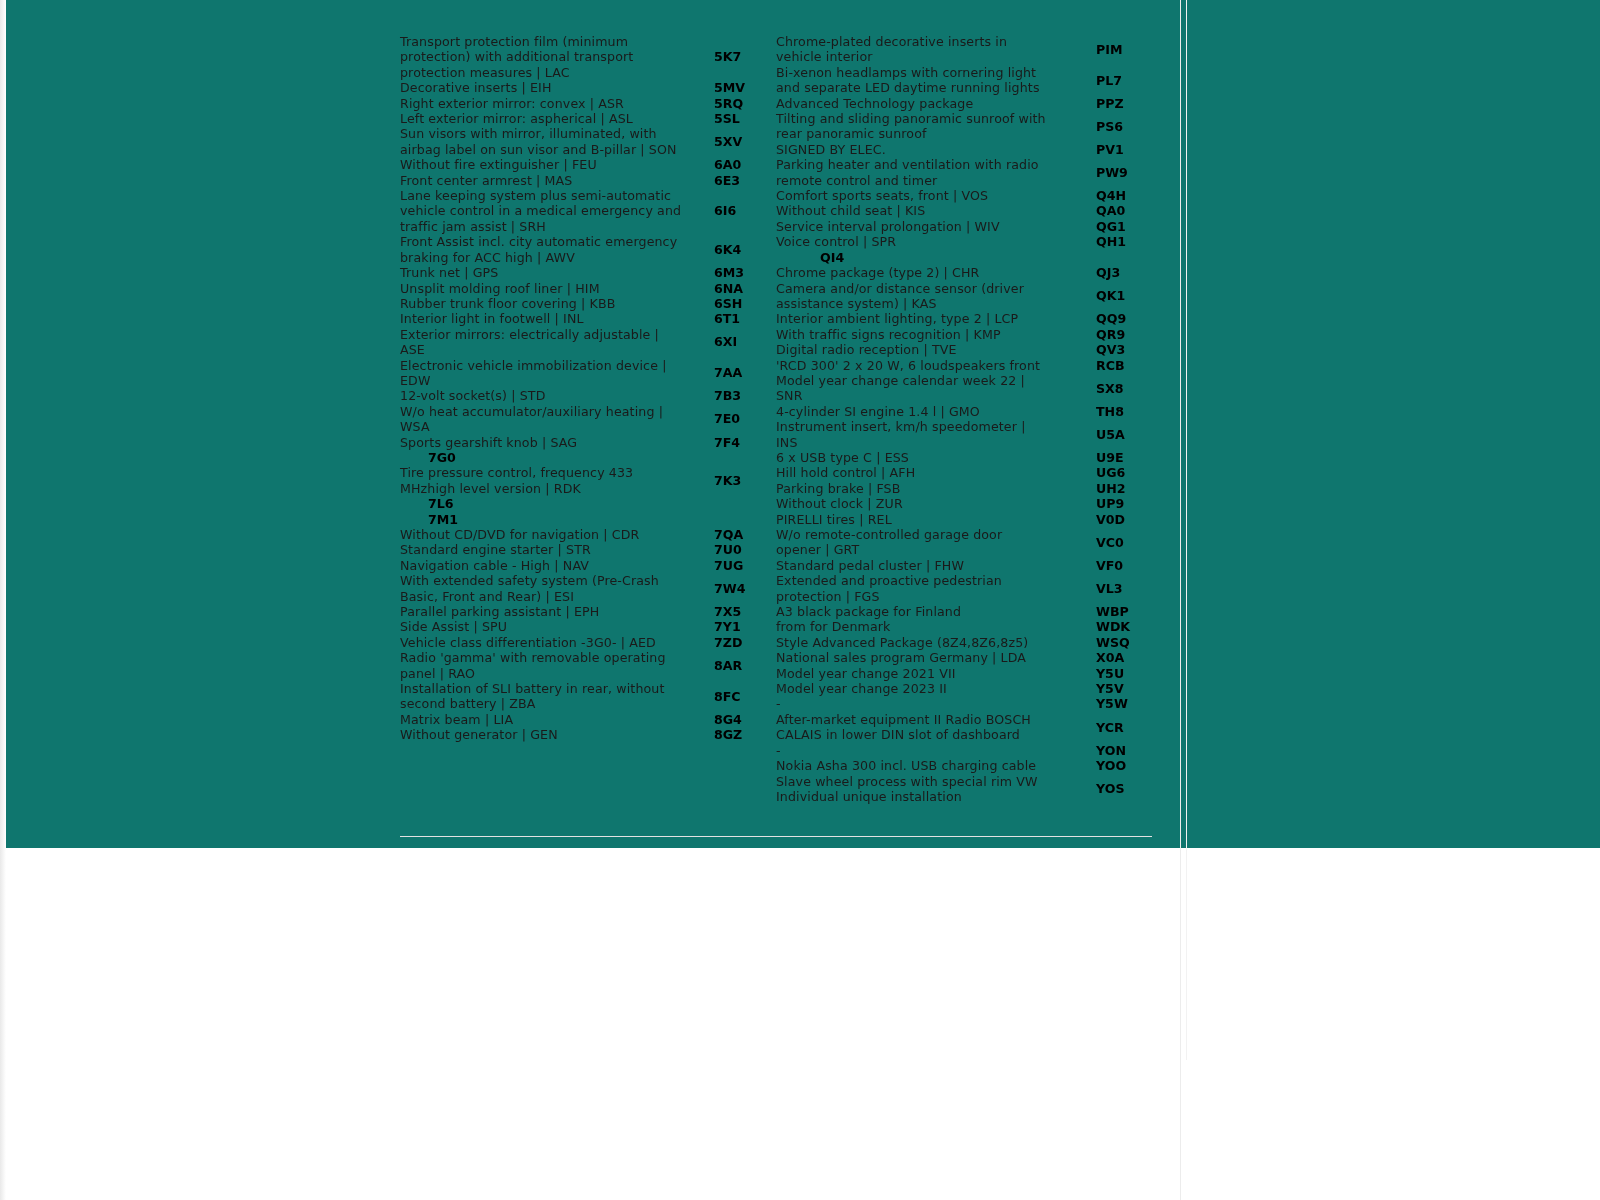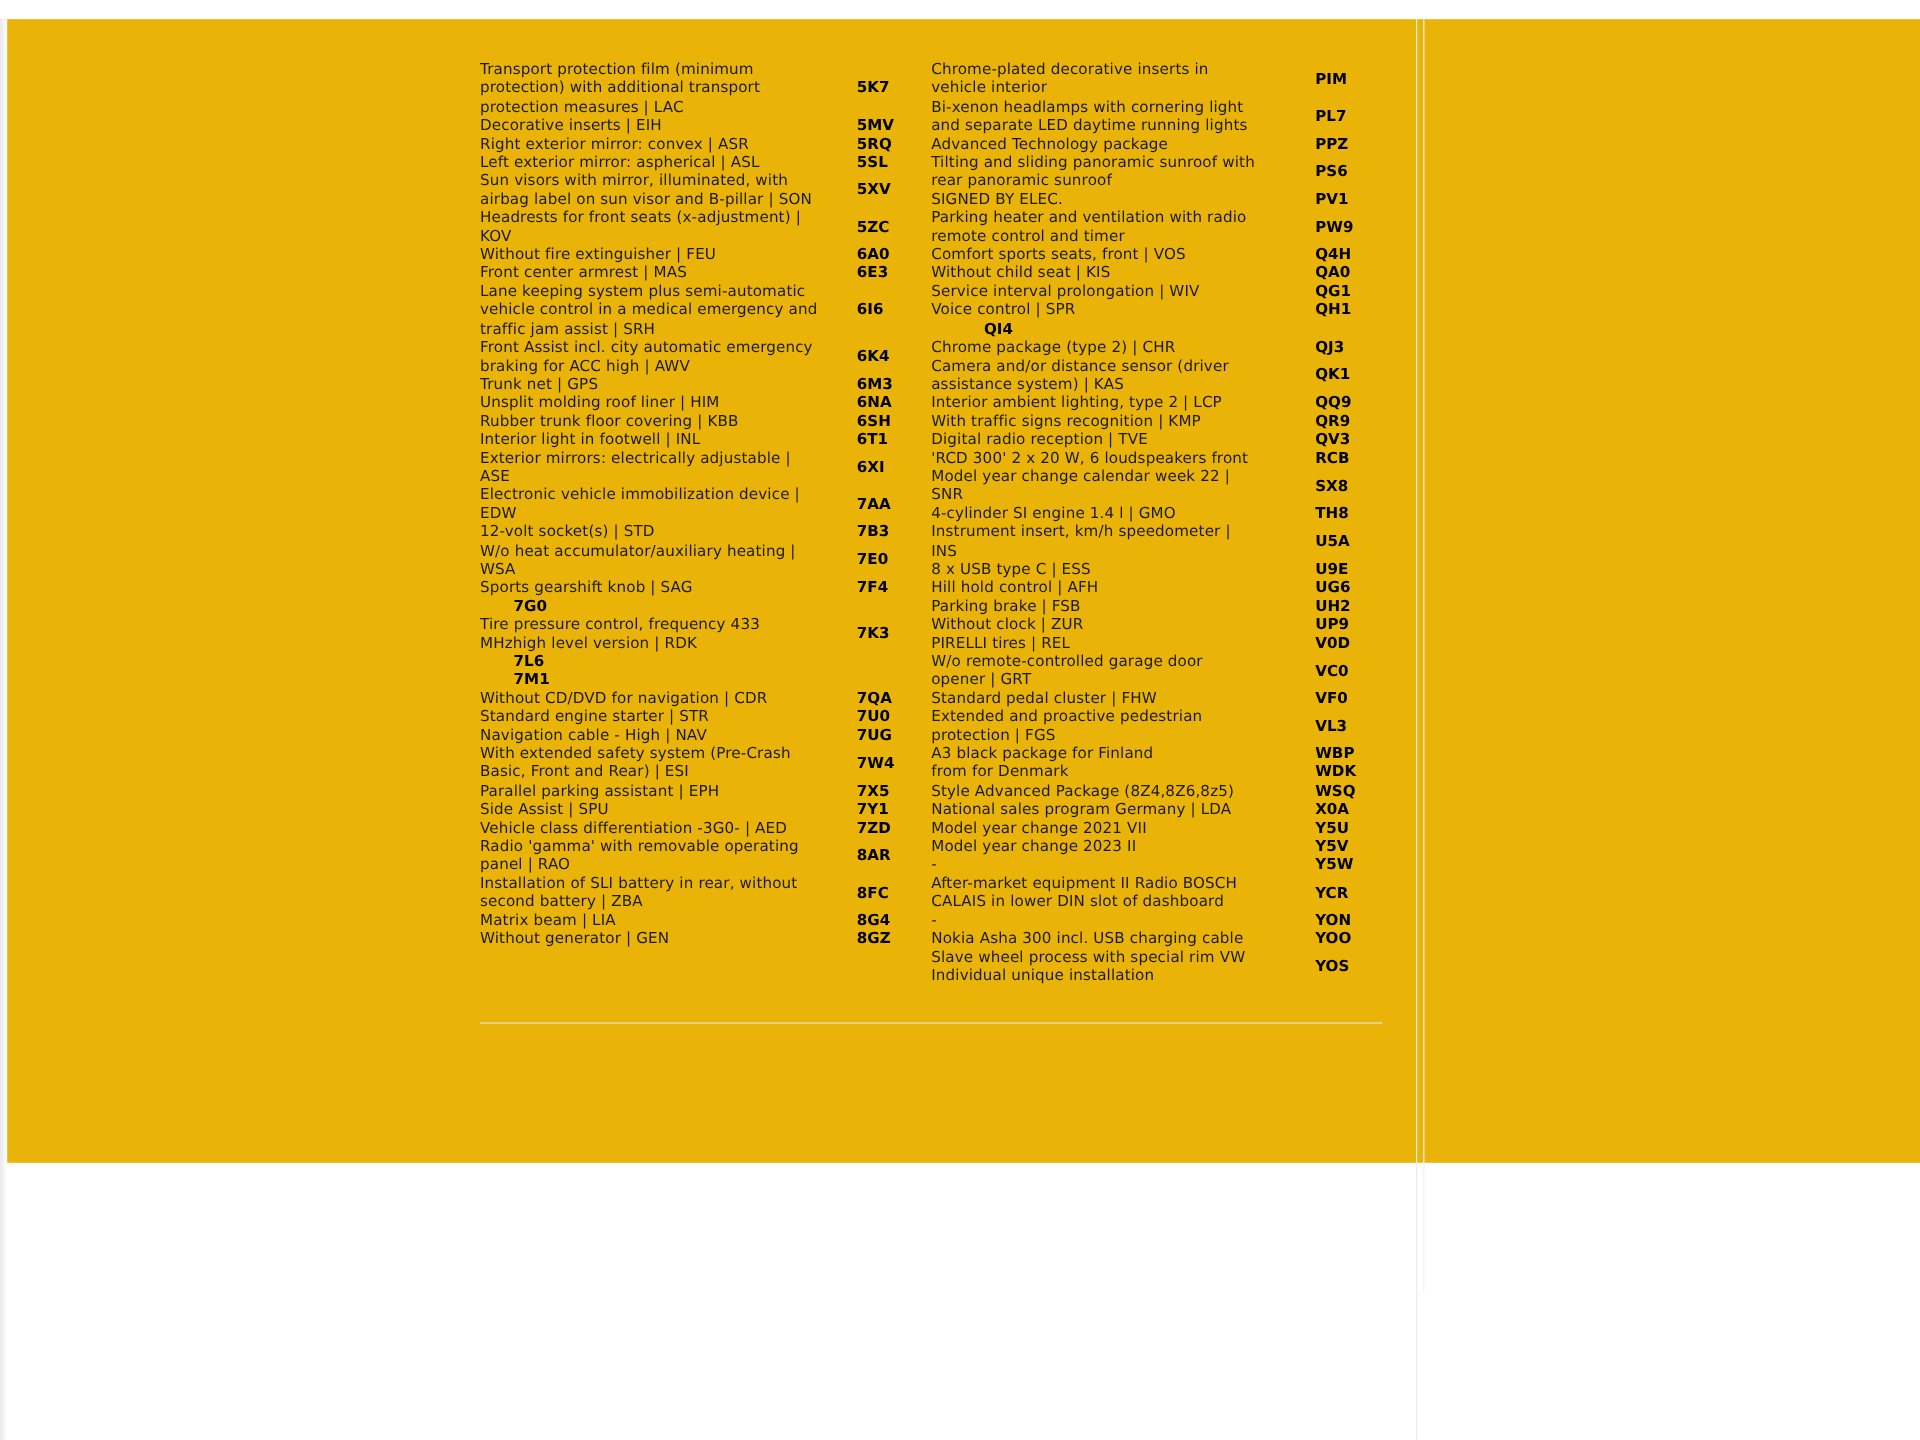--- a/index.html
+++ b/index.html
@@ -10,24 +10,24 @@
   body {
     width: 1600px;
     height: 1200px;
     font-family: "DejaVu Sans", sans-serif;
     color: #000000;
     position: relative;
     overflow: hidden;
   }
   .page {
     position: absolute;
-    left: 0; top: 16px;
+    left: 0; top: 0;
     width: 1600px;
-    height: 953px;
-    background: #eab308;
+    height: 848px;
+    background: #0f766e;
   }
   
   .scan-edge-left {
     position: absolute;
     left: 0; top: 0;
     width: 6px; height: 1200px;
     background: linear-gradient(to right, #e9e9e9, #ffffff);
   }
   .scan-fold {
     position: absolute;
@@ -124,24 +124,20 @@
           </div>
           <div class="row">
             <div class="desc">Left exterior mirror: aspherical | ASL</div>
             <div class="code">5SL</div>
           </div>
           <div class="row">
             <div class="desc">Sun visors with mirror, illuminated, with airbag label on sun visor and B-pillar | SON</div>
             <div class="code">5XV</div>
           </div>
           <div class="row">
-            <div class="desc">Headrests for front seats (x-adjustment) | KOV</div>
-            <div class="code">5ZC</div>
-          </div>
-          <div class="row">
             <div class="desc">Without fire extinguisher | FEU</div>
             <div class="code">6A0</div>
           </div>
           <div class="row">
             <div class="desc">Front center armrest | MAS</div>
             <div class="code">6E3</div>
           </div>
           <div class="row">
             <div class="desc">Lane keeping system plus semi-automatic vehicle control in a medical emergency and traffic jam assist | SRH</div>
             <div class="code">6I6</div>
@@ -318,21 +314,21 @@
           </div>
           <div class="row">
             <div class="desc">4-cylinder SI engine 1.4 l | GMO</div>
             <div class="code">TH8</div>
           </div>
           <div class="row">
             <div class="desc">Instrument insert, km/h speedometer | INS</div>
             <div class="code">U5A</div>
           </div>
           <div class="row">
-            <div class="desc">8 x USB type C | ESS</div>
+            <div class="desc">6 x USB type C | ESS</div>
             <div class="code">U9E</div>
           </div>
           <div class="row">
             <div class="desc">Hill hold control | AFH</div>
             <div class="code">UG6</div>
           </div>
           <div class="row">
             <div class="desc">Parking brake | FSB</div>
             <div class="code">UH2</div>
           </div>

